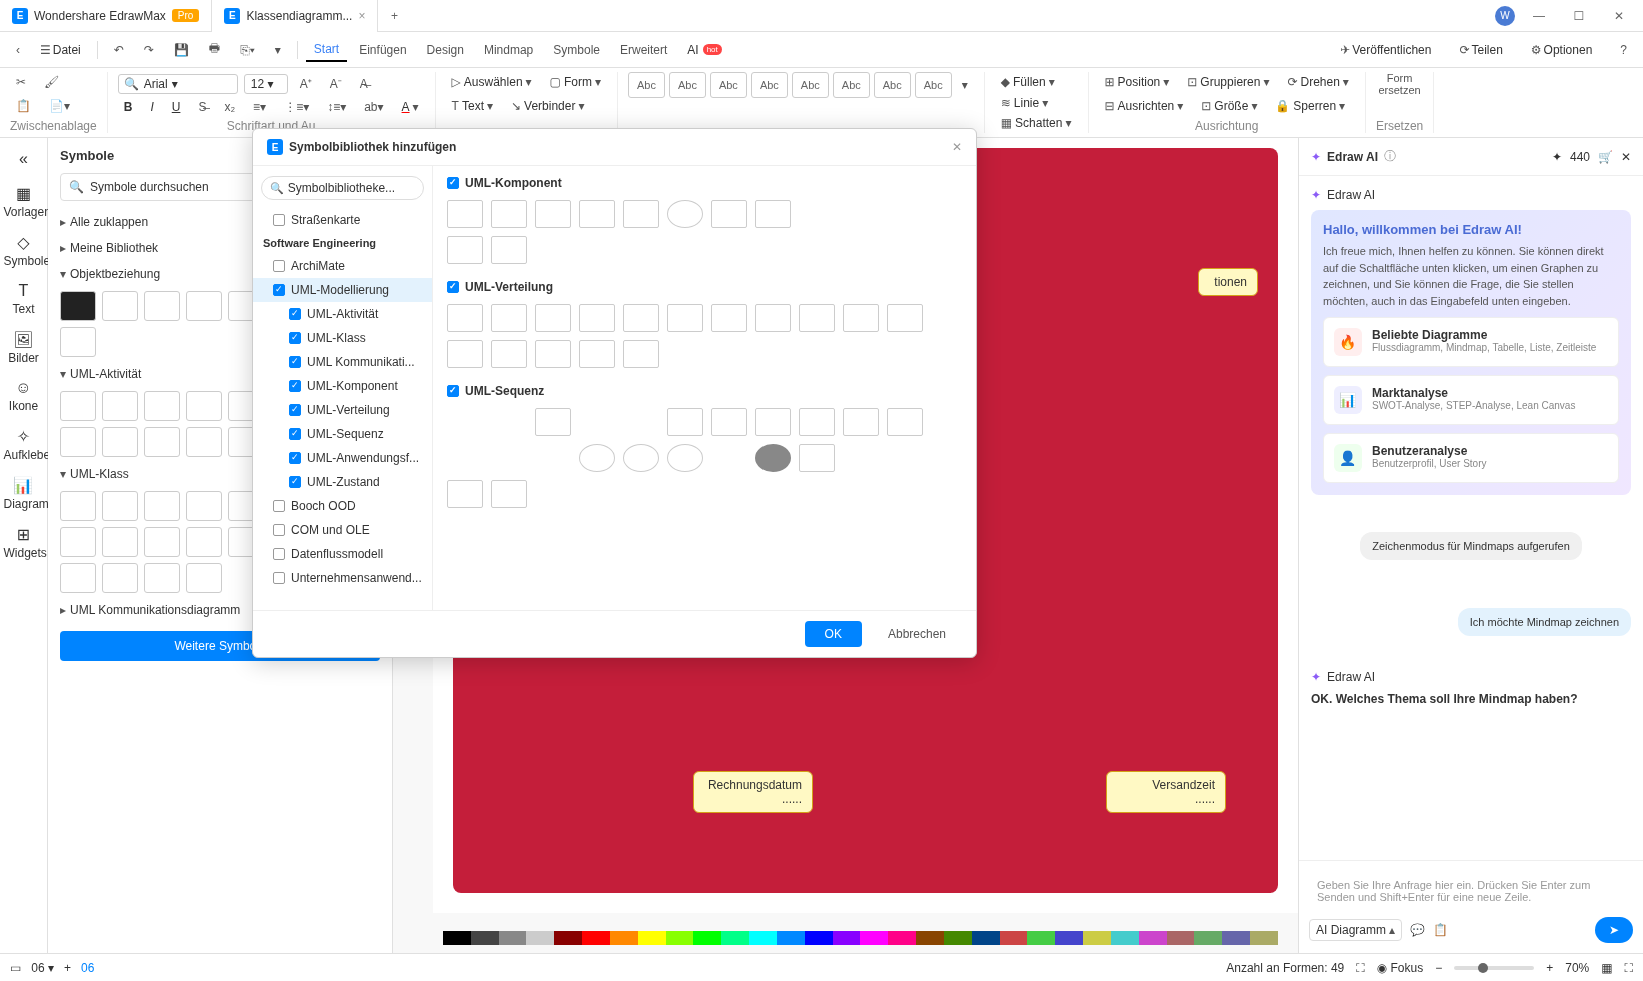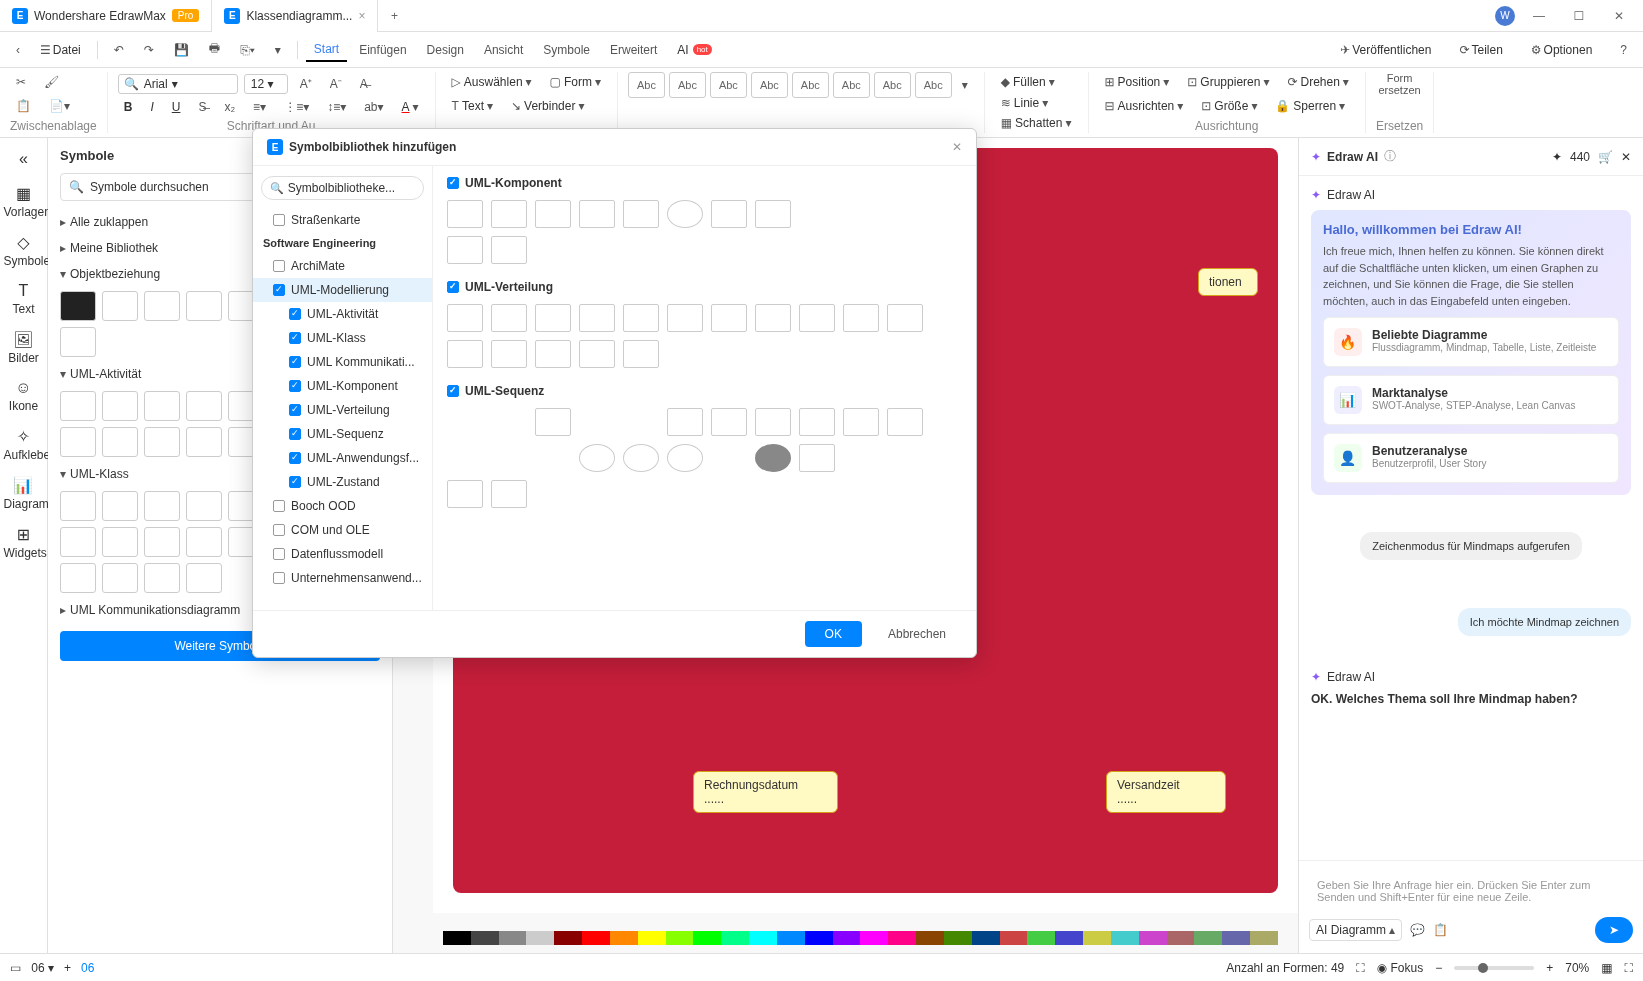--- a/index.html
+++ b/index.html
@@ -36,21 +36,21 @@
 .symbols-panel{width:345px;background:#fff;border-right:1px solid #e0e0e0;display:flex;flex-direction:column;overflow:hidden}
 .sp-header{padding:10px 12px;font-weight:600;font-size:13px}
 .sp-search{margin:0 12px 8px;border:1px solid #ddd;border-radius:4px;padding:6px 8px;display:flex;align-items:center;gap:6px;color:#999}
 .sp-section{padding:6px 12px;font-size:12px;color:#555;cursor:pointer;display:flex;align-items:center;gap:4px}
 .sp-grid{display:flex;flex-wrap:wrap;gap:6px;padding:4px 12px}
 .sp-shape{width:36px;height:30px;border:1px solid #ccc;border-radius:3px;background:#fff;cursor:pointer}
 .sp-btn{margin:8px 12px;background:#0084ff;color:#fff;text-align:center;padding:8px;border-radius:4px;cursor:pointer}
 .canvas-area{flex:1;background:#f8f8f8;position:relative;overflow:hidden}
 .canvas-content{position:absolute;left:40px;right:0;top:0;bottom:40px;background:#fff}
 .red-bg{position:absolute;left:20px;right:20px;top:10px;bottom:20px;background:#c41e3a;border-radius:8px}
-.uml-box{position:absolute;background:#fff9c4;border:1px solid #d4a017;border-radius:6px;padding:6px 10px;font-size:11px;text-align:left}
+.uml-box{position:absolute;background:#fff9c4;border:1px solid #d4a017;border-radius:6px;padding:6px 10px;font-size:11px;text-align:right}
 .color-bar{position:absolute;bottom:8px;left:50px;right:20px;height:14px;display:flex;gap:0}
 .color-sw{flex:1;height:14px}
 .ai-panel{width:345px;background:#fff;border-left:1px solid #e0e0e0;display:flex;flex-direction:column}
 .ai-header{padding:10px 12px;display:flex;align-items:center;gap:6px;border-bottom:1px solid #eee}
 .ai-sparkle{color:#8b5cf6}
 .ai-pts{margin-left:auto;display:flex;gap:8px;align-items:center;color:#666}
 .ai-body{flex:1;padding:12px;overflow-y:auto}
 .ai-welcome{background:linear-gradient(135deg,#e0e7ff,#f0e7ff);border-radius:8px;padding:12px;margin-bottom:13px}
 .ai-wt{color:#4a6bd4;font-weight:600;margin-bottom:6px;font-size:13px}
 .ai-desc{font-size:11px;color:#555;line-height:1.5}
@@ -121,21 +121,21 @@
   <span class="mb-btn">↶</span>
   <span class="mb-btn">↷</span>
   <span class="mb-btn">💾</span>
   <span class="mb-btn">🖶</span>
   <span class="mb-btn">⎘▾</span>
   <span class="mb-btn">▾</span>
   <span class="mb-sep"></span>
   <span class="mb-btn active">Start</span>
   <span class="mb-btn">Einfügen</span>
   <span class="mb-btn">Design</span>
-  <span class="mb-btn">Ansicht</span>
+  <span class="mb-btn">Mindmap</span>
   <span class="mb-btn">Symbole</span>
   <span class="mb-btn">Erweitert</span>
   <span class="mb-btn">
       <span>AI</span>
       <span class="hot-badge">hot</span>
     </span>
   <div class="menubar-right">
     <span class="mb-btn">✈ <span>Veröffentlichen</span></span>
     <span class="mb-btn">⟳ <span>Teilen</span></span>
     <span class="mb-btn">⚙ <span>Optionen</span></span>
@@ -310,21 +310,21 @@
       <div class="sp-shape"></div>
     </div>
     <div class="sp-section">▸ <span>UML Kommunikationsdiagramm</span></div>
     <div class="sp-btn">Weitere Symbole</div>
   </div>
 
   <div class="canvas-area">
     <div class="canvas-content">
       <div class="red-bg"></div>
       <div class="uml-box" style="right:40px;top:130px;width:60px"><span>tionen</span></div>
-      <div class="uml-box" style="left:260px;bottom:100px;width:145px">
+      <div class="uml-box" style="left:260px;bottom:100px;width:120px">
         <div>Rechnungsdatum</div>
           <div>......</div>
       </div>
       <div class="uml-box" style="right:72px;bottom:100px;width:120px">
         <div>Versandzeit</div>
           <div>......</div>
       </div>
     </div>
     <div class="color-bar">
       <div class="color-sw" style="background:#000"></div>

